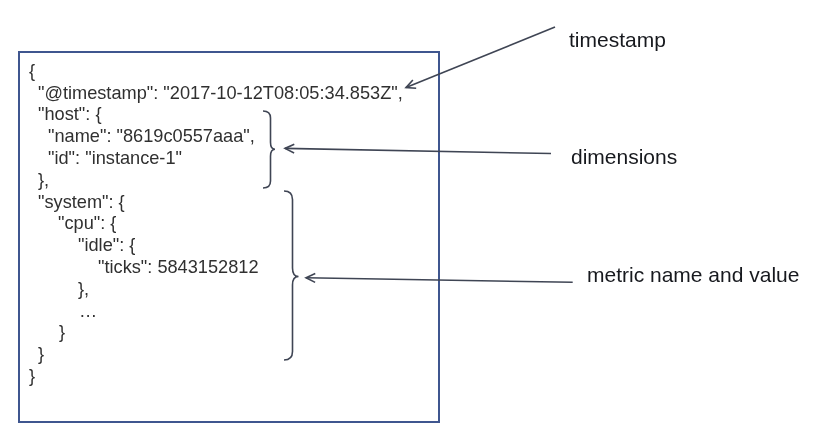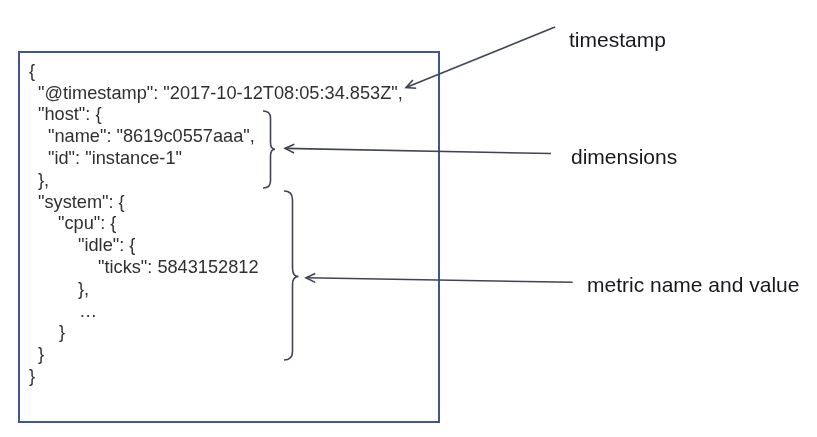--- a/index.html
+++ b/index.html
@@ -50,21 +50,21 @@
   }
   .label {
     position: absolute;
     font-size: 21px;
     line-height: 25px;
     color: var(--label-color);
     white-space: nowrap;
   }
   #label-timestamp { left: 569px; top: 27px; }
   #label-dimensions { left: 571px; top: 143.5px; }
-  #label-metric { left: 587px; top: 272px; }
+  #label-metric { left: 587px; top: 262px; }
 </style>
 </head>
 <body>
 
 <div class="canvas">
 
   <div class="code-box">
     <div class="code-lines"><div class="code-line" style="padding-left: 9px;">{</div><div class="code-line" style="padding-left: 18px;">"@timestamp": "2017-10-12T08:05:34.853Z",</div><div class="code-line" style="padding-left: 18px;">"host": {</div><div class="code-line" style="padding-left: 28px;">"name": "8619c0557aaa",</div><div class="code-line" style="padding-left: 28px;">"id": "instance-1"</div><div class="code-line" style="padding-left: 18px;">},</div><div class="code-line" style="padding-left: 18px;">"system": {</div><div class="code-line" style="padding-left: 38px;">"cpu": {</div><div class="code-line" style="padding-left: 58px;">"idle": {</div><div class="code-line" style="padding-left: 78px;">"ticks": 5843152812</div><div class="code-line" style="padding-left: 58px;">},</div><div class="code-line" style="padding-left: 59px;">…</div><div class="code-line" style="padding-left: 39px;">}</div><div class="code-line" style="padding-left: 18px;">}</div><div class="code-line" style="padding-left: 9px;">}</div></div>
   </div>
 

